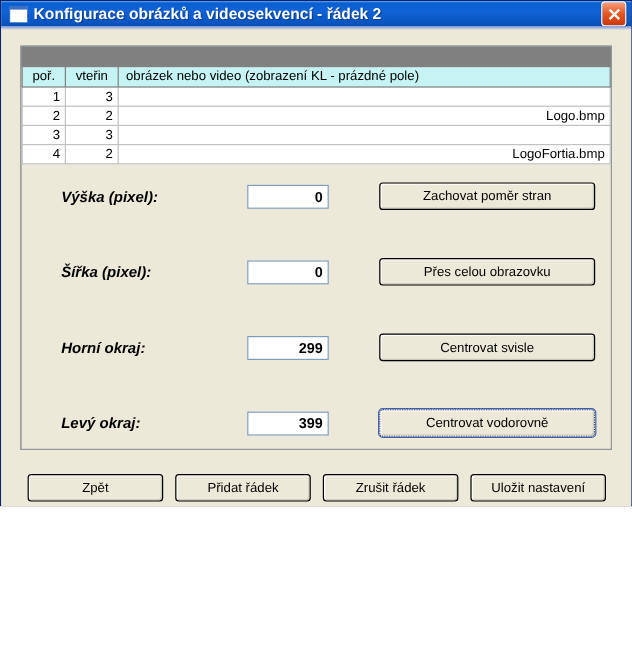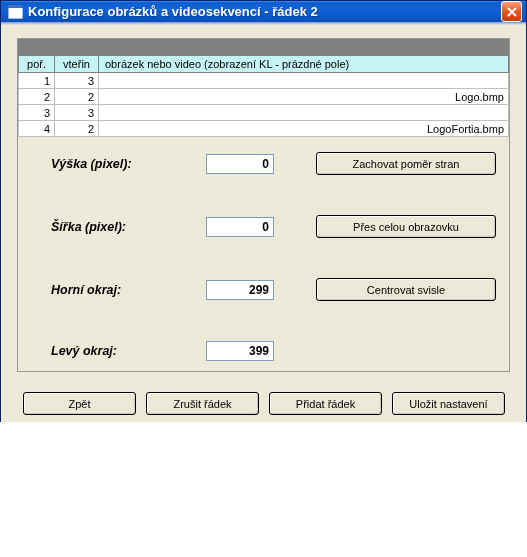--- a/index.html
+++ b/index.html
@@ -216,24 +216,25 @@
           <span class="lbl">Šířka (pixel):</span>
           <input type="text" value="0" style="">
           <button class="wbtn">Přes celou obrazovku</button>
 
           <span class="lbl">Horní okraj:</span>
           <input type="text" value="299" style="">
           <button class="wbtn">Centrovat svisle</button>
 
           <span class="lbl">Levý okraj:</span>
           <input type="text" value="399" style="">
+          <button class="wbtn focused">Centrovat vodorovně</button>
         </div>
       </div>
     </div>
 
     <div class="bottom-buttons">
       <button class="wbtn">Zpět</button>
+      <button class="wbtn">Přidat řádek</button>
       <button class="wbtn">Zrušit řádek</button>
-      <button class="wbtn">Přidat řádek</button>
       <button class="wbtn">Uložit nastavení</button>
     </div>
   </div>
 </div>
 
 </body></html>

